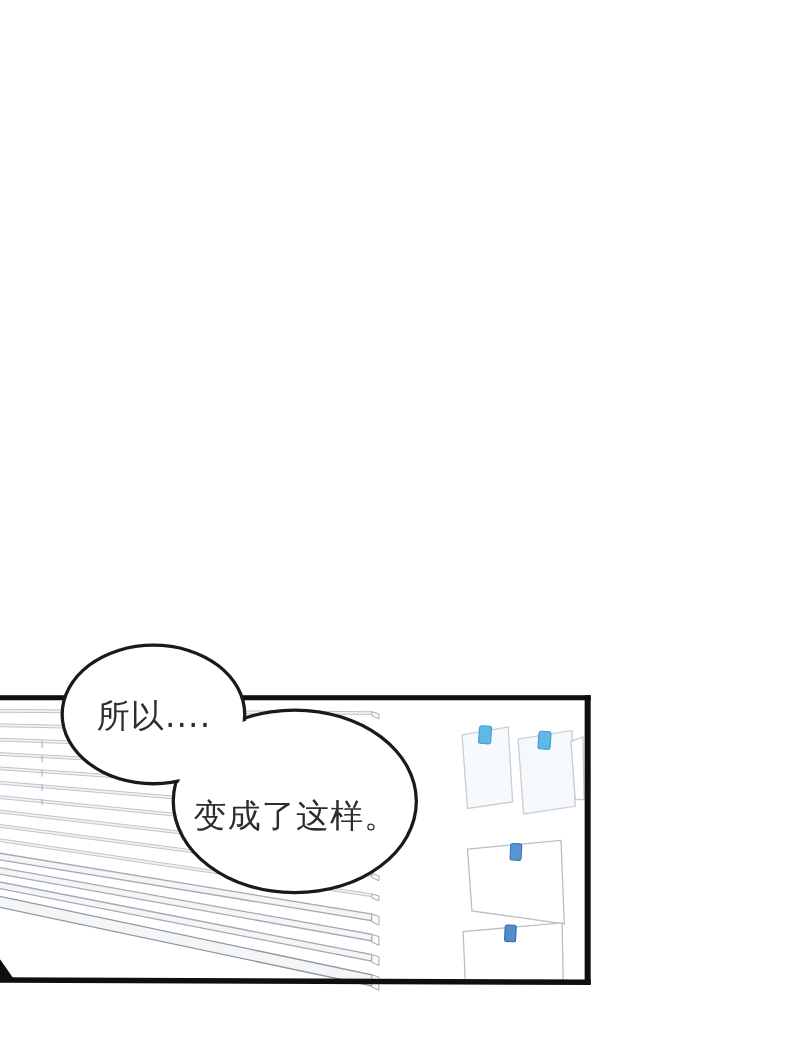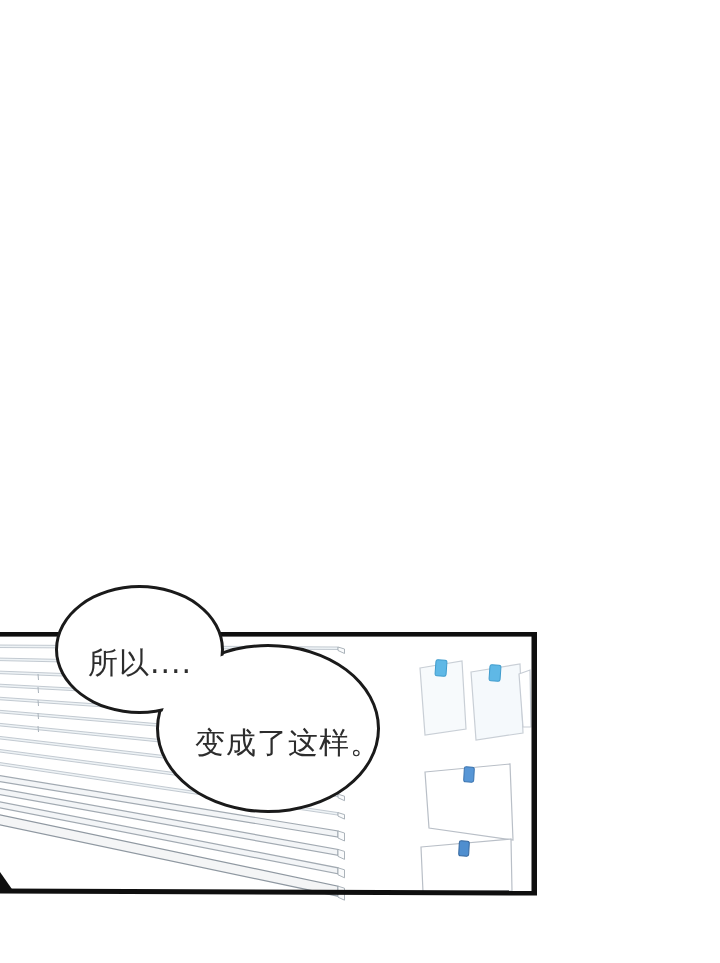--- a/index.html
+++ b/index.html
@@ -16,21 +16,21 @@
   .b2{left:156px;top:644px;width:224px;height:169px;z-index:2;}
   .b1{left:55px;top:585px;width:169px;height:129px;z-index:3;}
   .bubble-fill{position:absolute;background:#ffffff;border-radius:50%;z-index:4;}
   .b2f{left:160px;top:648px;width:216px;height:161px;}
   .b1f{left:59px;top:589px;width:161px;height:121px;}
   .bubble-text{
     position:absolute;z-index:5;text-align:center;color:#2d2d2d;
     font-size:30px;letter-spacing:1px;white-space:nowrap;
   }
   .t1{left:56px;top:633px;width:168px;height:38px;line-height:38px;}
-  .t2{left:157px;top:723px;width:224px;height:40px;line-height:40px;text-align:right;}
+  .t2{left:157px;top:723px;width:224px;height:40px;line-height:40px;}
 </style>
 </head>
 <body style="background: rgb(255, 255, 255);">
 
 <div class="page">
 
   <svg id="panel-art" viewBox="0 600 545 330" xmlns="http://www.w3.org/2000/svg">
       <g>
         <polygon points="-4,645 338,647 338,649.5 -4,647.5" fill="#eef3f6" stroke="#bcc4cc" stroke-width="0.9"></polygon>
         <polygon points="338,647 344.5,649 344.5,653.5 338,650.5" fill="#fafbfc" stroke="#a2aab2" stroke-width="0.9"></polygon>
@@ -91,15 +91,15 @@
         <polygon points="0,888.5 537,890.5 537,895.5 0,893.5" fill="#0f0f0f"></polygon>
         <polygon points="0,872 14,892 0,892" fill="#0f0f0f"></polygon>
       </g>
     </svg>
 
   <div class="bubble-border b2" style="border-color: rgb(26, 26, 26);"></div>
   <div class="bubble-border b1" style="border-color: rgb(26, 26, 26);"></div>
   <div class="bubble-fill b2f"></div>
   <div class="bubble-fill b1f"></div>
 
-  <div class="bubble-text t1" style="color: rgb(45, 45, 45); margin-top: 11px;">所以....</div>
+  <div class="bubble-text t1" style="color: rgb(45, 45, 45);">所以....</div>
   <div class="bubble-text t2" style="color: rgb(45, 45, 45);">变成了这样。</div>
 </div>
 
 </body></html>

